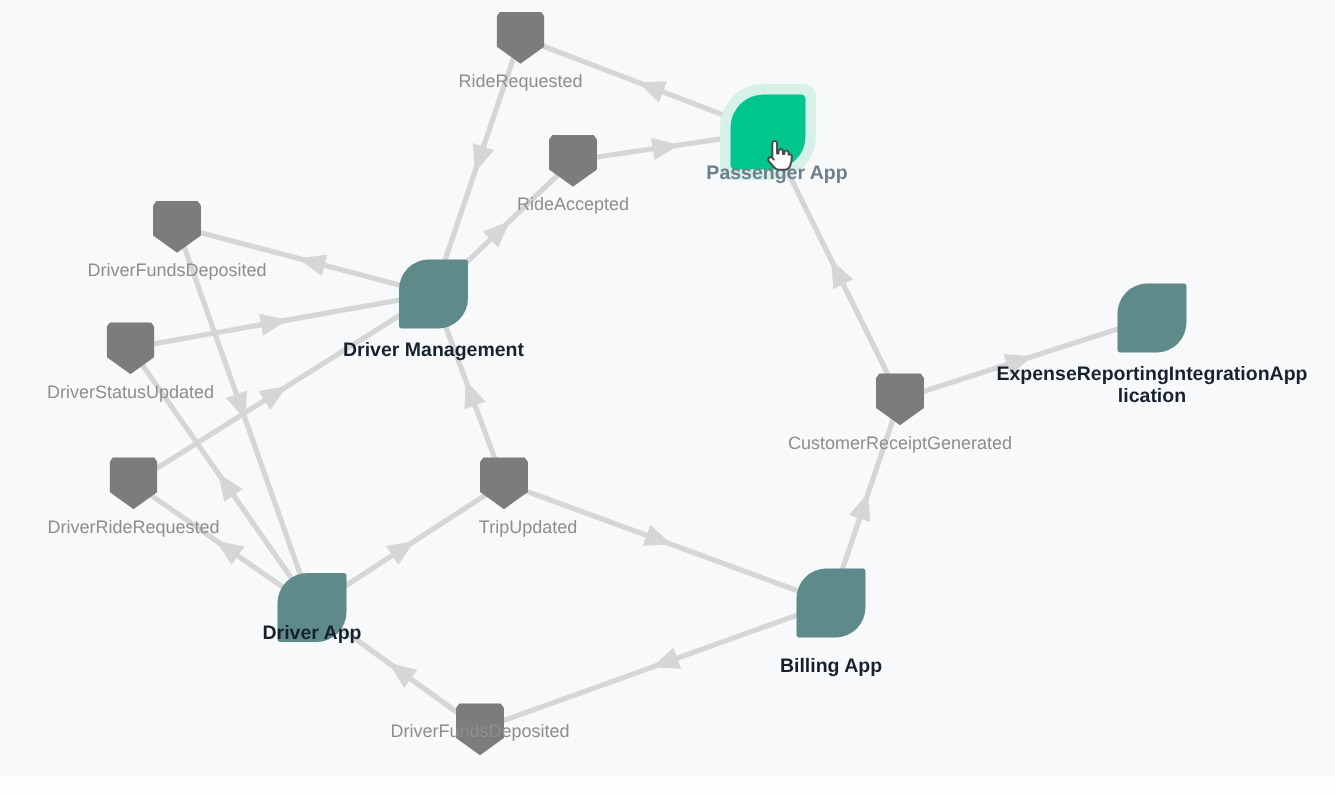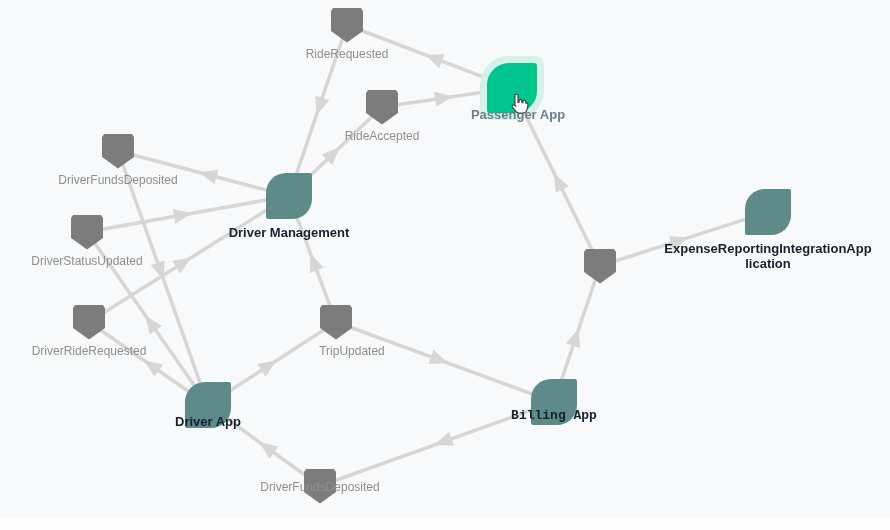--- a/index.html
+++ b/index.html
@@ -137,28 +137,29 @@
       <div class="node event" style="left: 102px; top: 133.5px;"></div>
       <div class="label event-label" style="left: 118px; top: 173px;">DriverFundsDeposited</div>
       <div class="node service" style="left: 266px; top: 173px;"></div>
       <div class="label service-label" style="left: 289px; top: 225px;">Driver Management</div>
       <div class="node event" style="left: 71px; top: 214.5px;"></div>
       <div class="label event-label" style="left: 87px; top: 254px;">DriverStatusUpdated</div>
       <div class="node service" style="left: 745px; top: 189px;"></div>
       <div class="label service-label" style="left: 768px; top: 241px; width: 240px;">ExpenseReportingIntegrationApp
 lication</div>
       <div class="node event" style="left: 584px; top: 248.5px;"></div>
+      <div class="label event-label" style="left: 600px; top: 288px;">CustomerReceiptGenerated</div>
       <div class="node event" style="left: 73px; top: 304.5px;"></div>
       <div class="label event-label" style="left: 89px; top: 344px;">DriverRideRequested</div>
       <div class="node event" style="left: 320px; top: 304.5px;"></div>
       <div class="label event-label" style="left: 352px; top: 344px;">TripUpdated</div>
       <div class="node service" style="left: 185px; top: 382px;"></div>
       <div class="label service-label" style="left: 208px; top: 414px;">Driver App</div>
       <div class="node service" style="left: 531px; top: 379px;"></div>
-      <div class="label service-label" style="left: 554px; top: 408px; font-family: Liberation Mono, monospace;">Billing App</div>
+      <div class="label service-label" style="left: 554px; top: 436px;">Billing App</div>
       <div class="node event" style="left: 304px; top: 468.5px;"></div>
       <div class="label event-label" style="left: 320px; top: 480px;">DriverFundsDeposited</div>
     </div>
   <svg class="cursor" id="cursor-icon" width="26" height="28" viewBox="0 0 24 24" style="left: 506px; top: 90px;">
     <path d="M8.2 13.2V4.3a1.45 1.45 0 0 1 2.9 0v6.2h.9v-1.3a1.35 1.35 0 0 1 2.7 0v1.6h.9v-.8a1.3 1.3 0 0 1 2.6 0v1.1h.8a1.25 1.25 0 0 1 1.25 1.3c-.1 2.2-.4 4.3-1.2 5.9-.6 1.3-1.9 2.1-3.3 2.1h-3.5c-1.1 0-2.2-.5-2.9-1.4l-3.3-3.9c-.5-.6-.45-1.5.15-2 .55-.5 1.4-.5 1.95 0l1.0 1.1z" fill="#ffffff" stroke="#4a4a4a" stroke-width="1.2" stroke-linejoin="round"></path>
   </svg>
   <div class="bottom-strip"></div>
 </div>
 
 </body></html>

